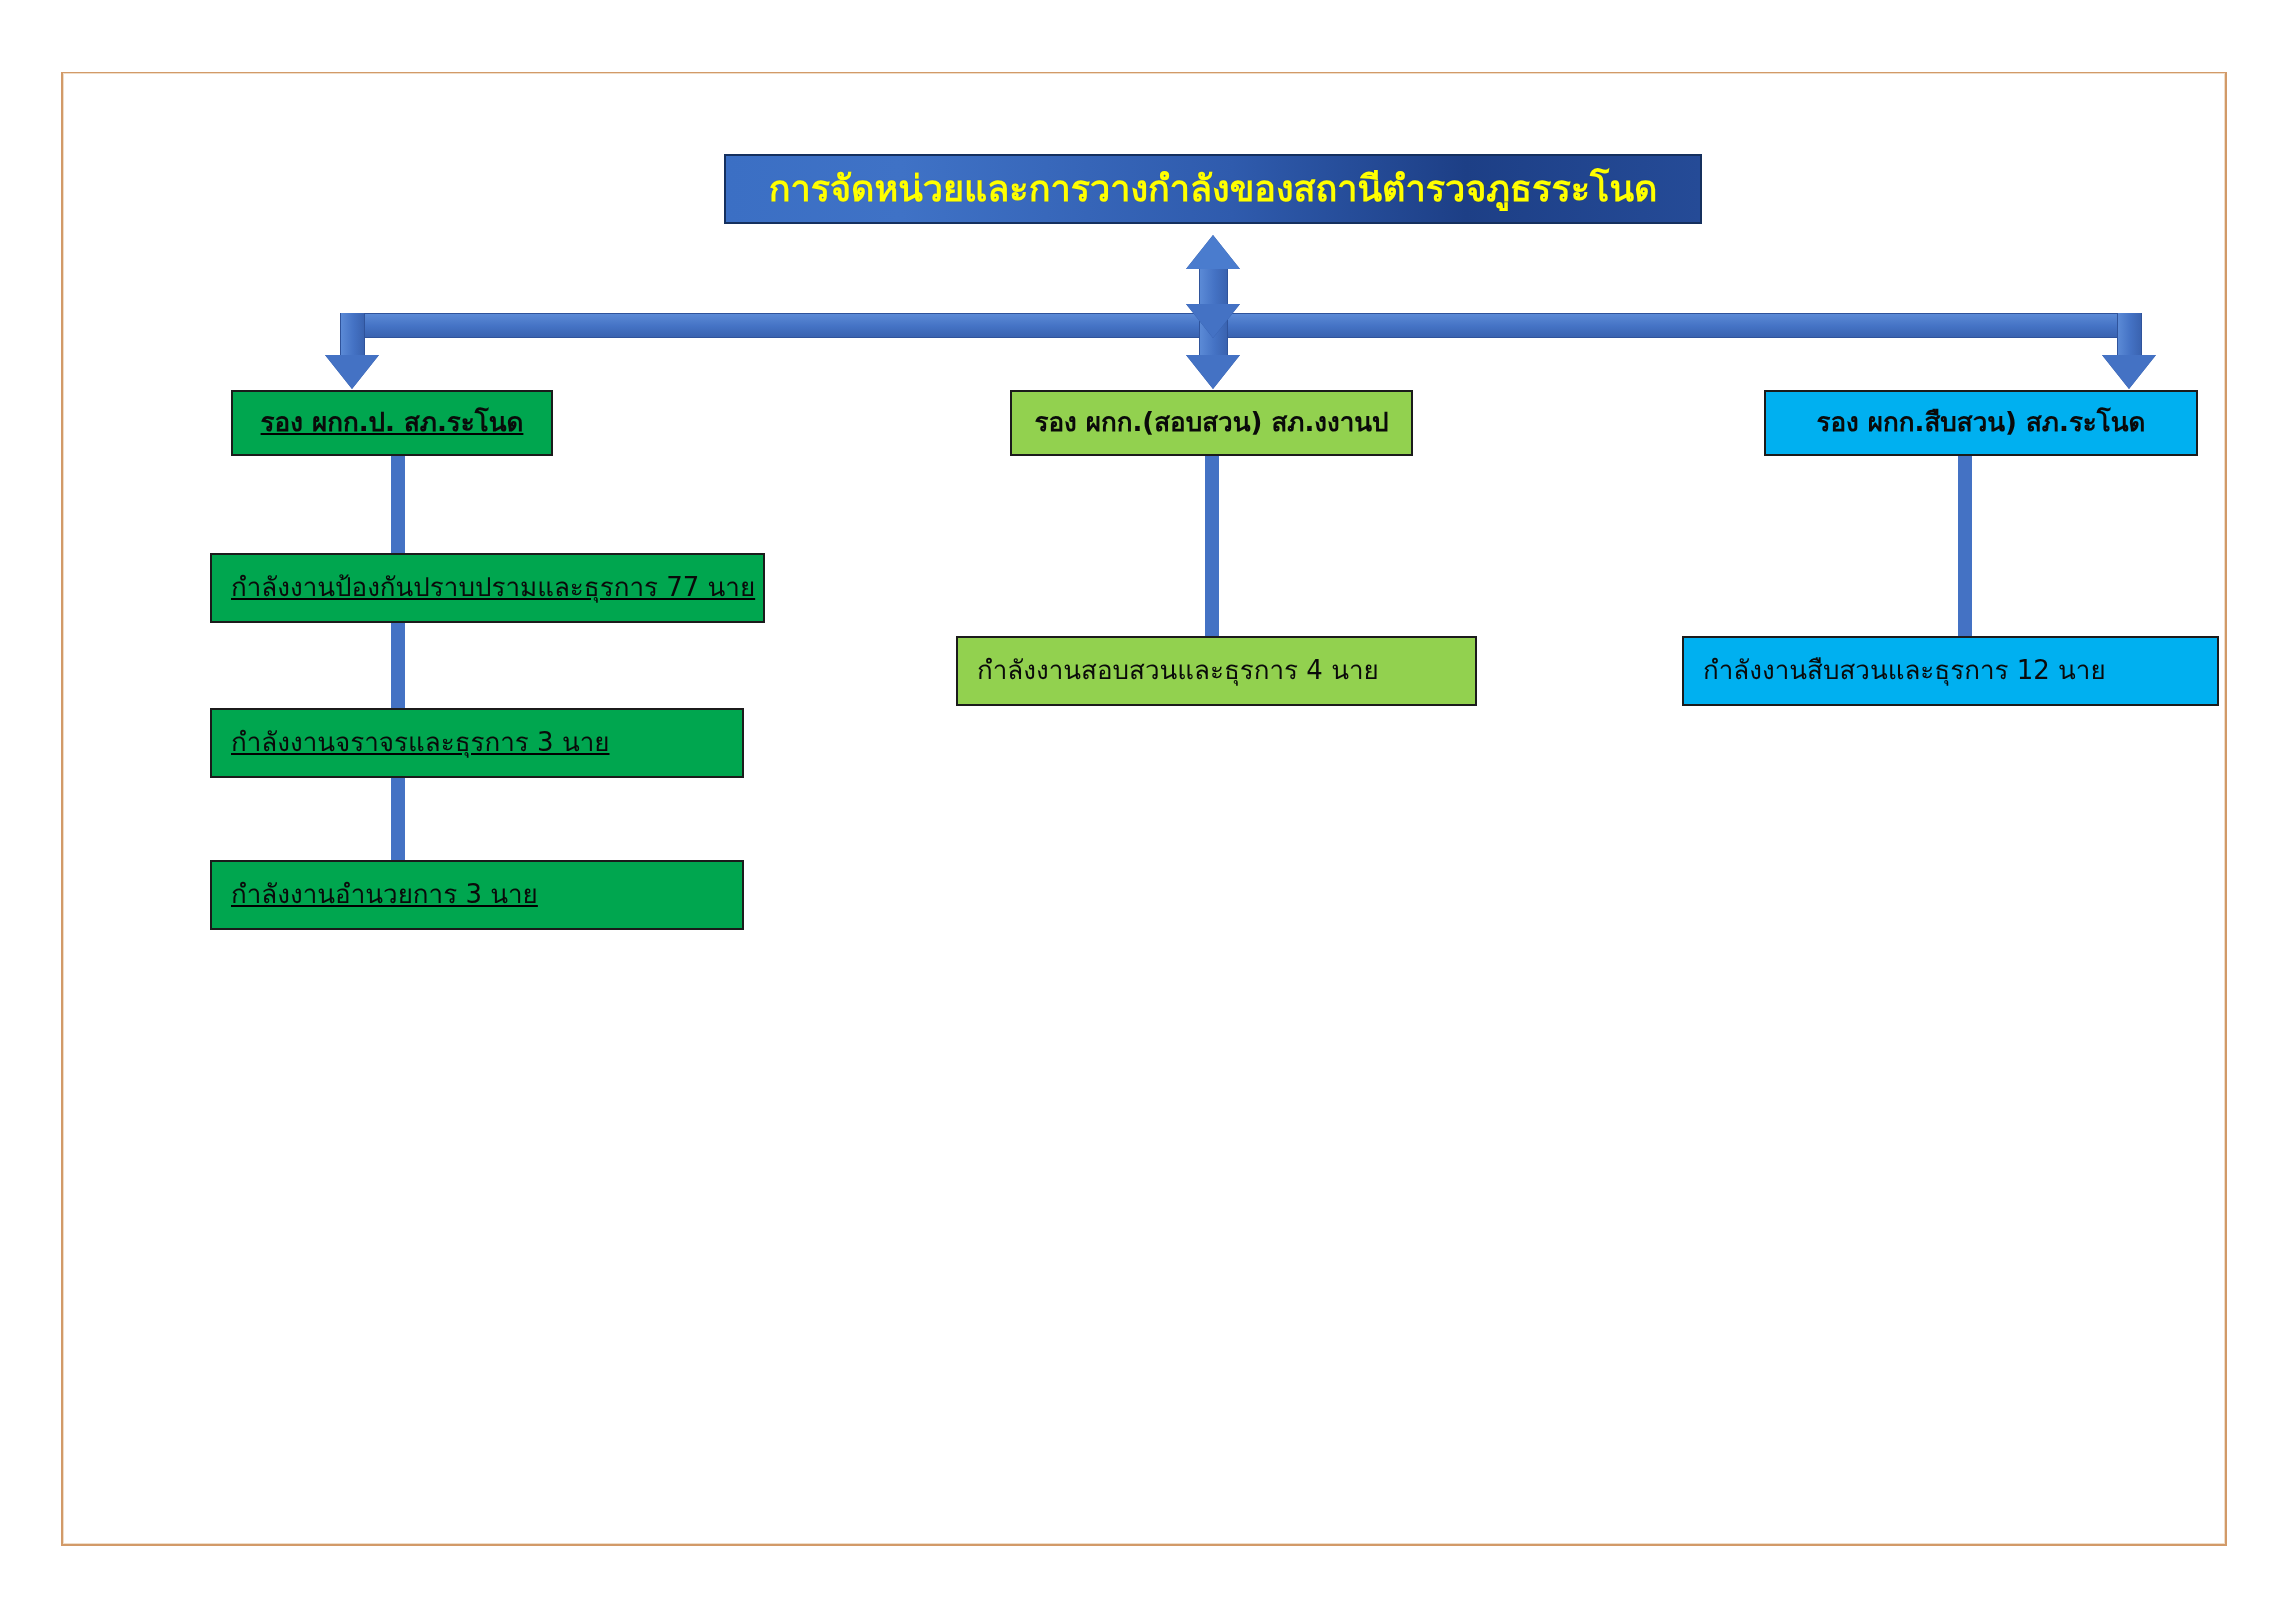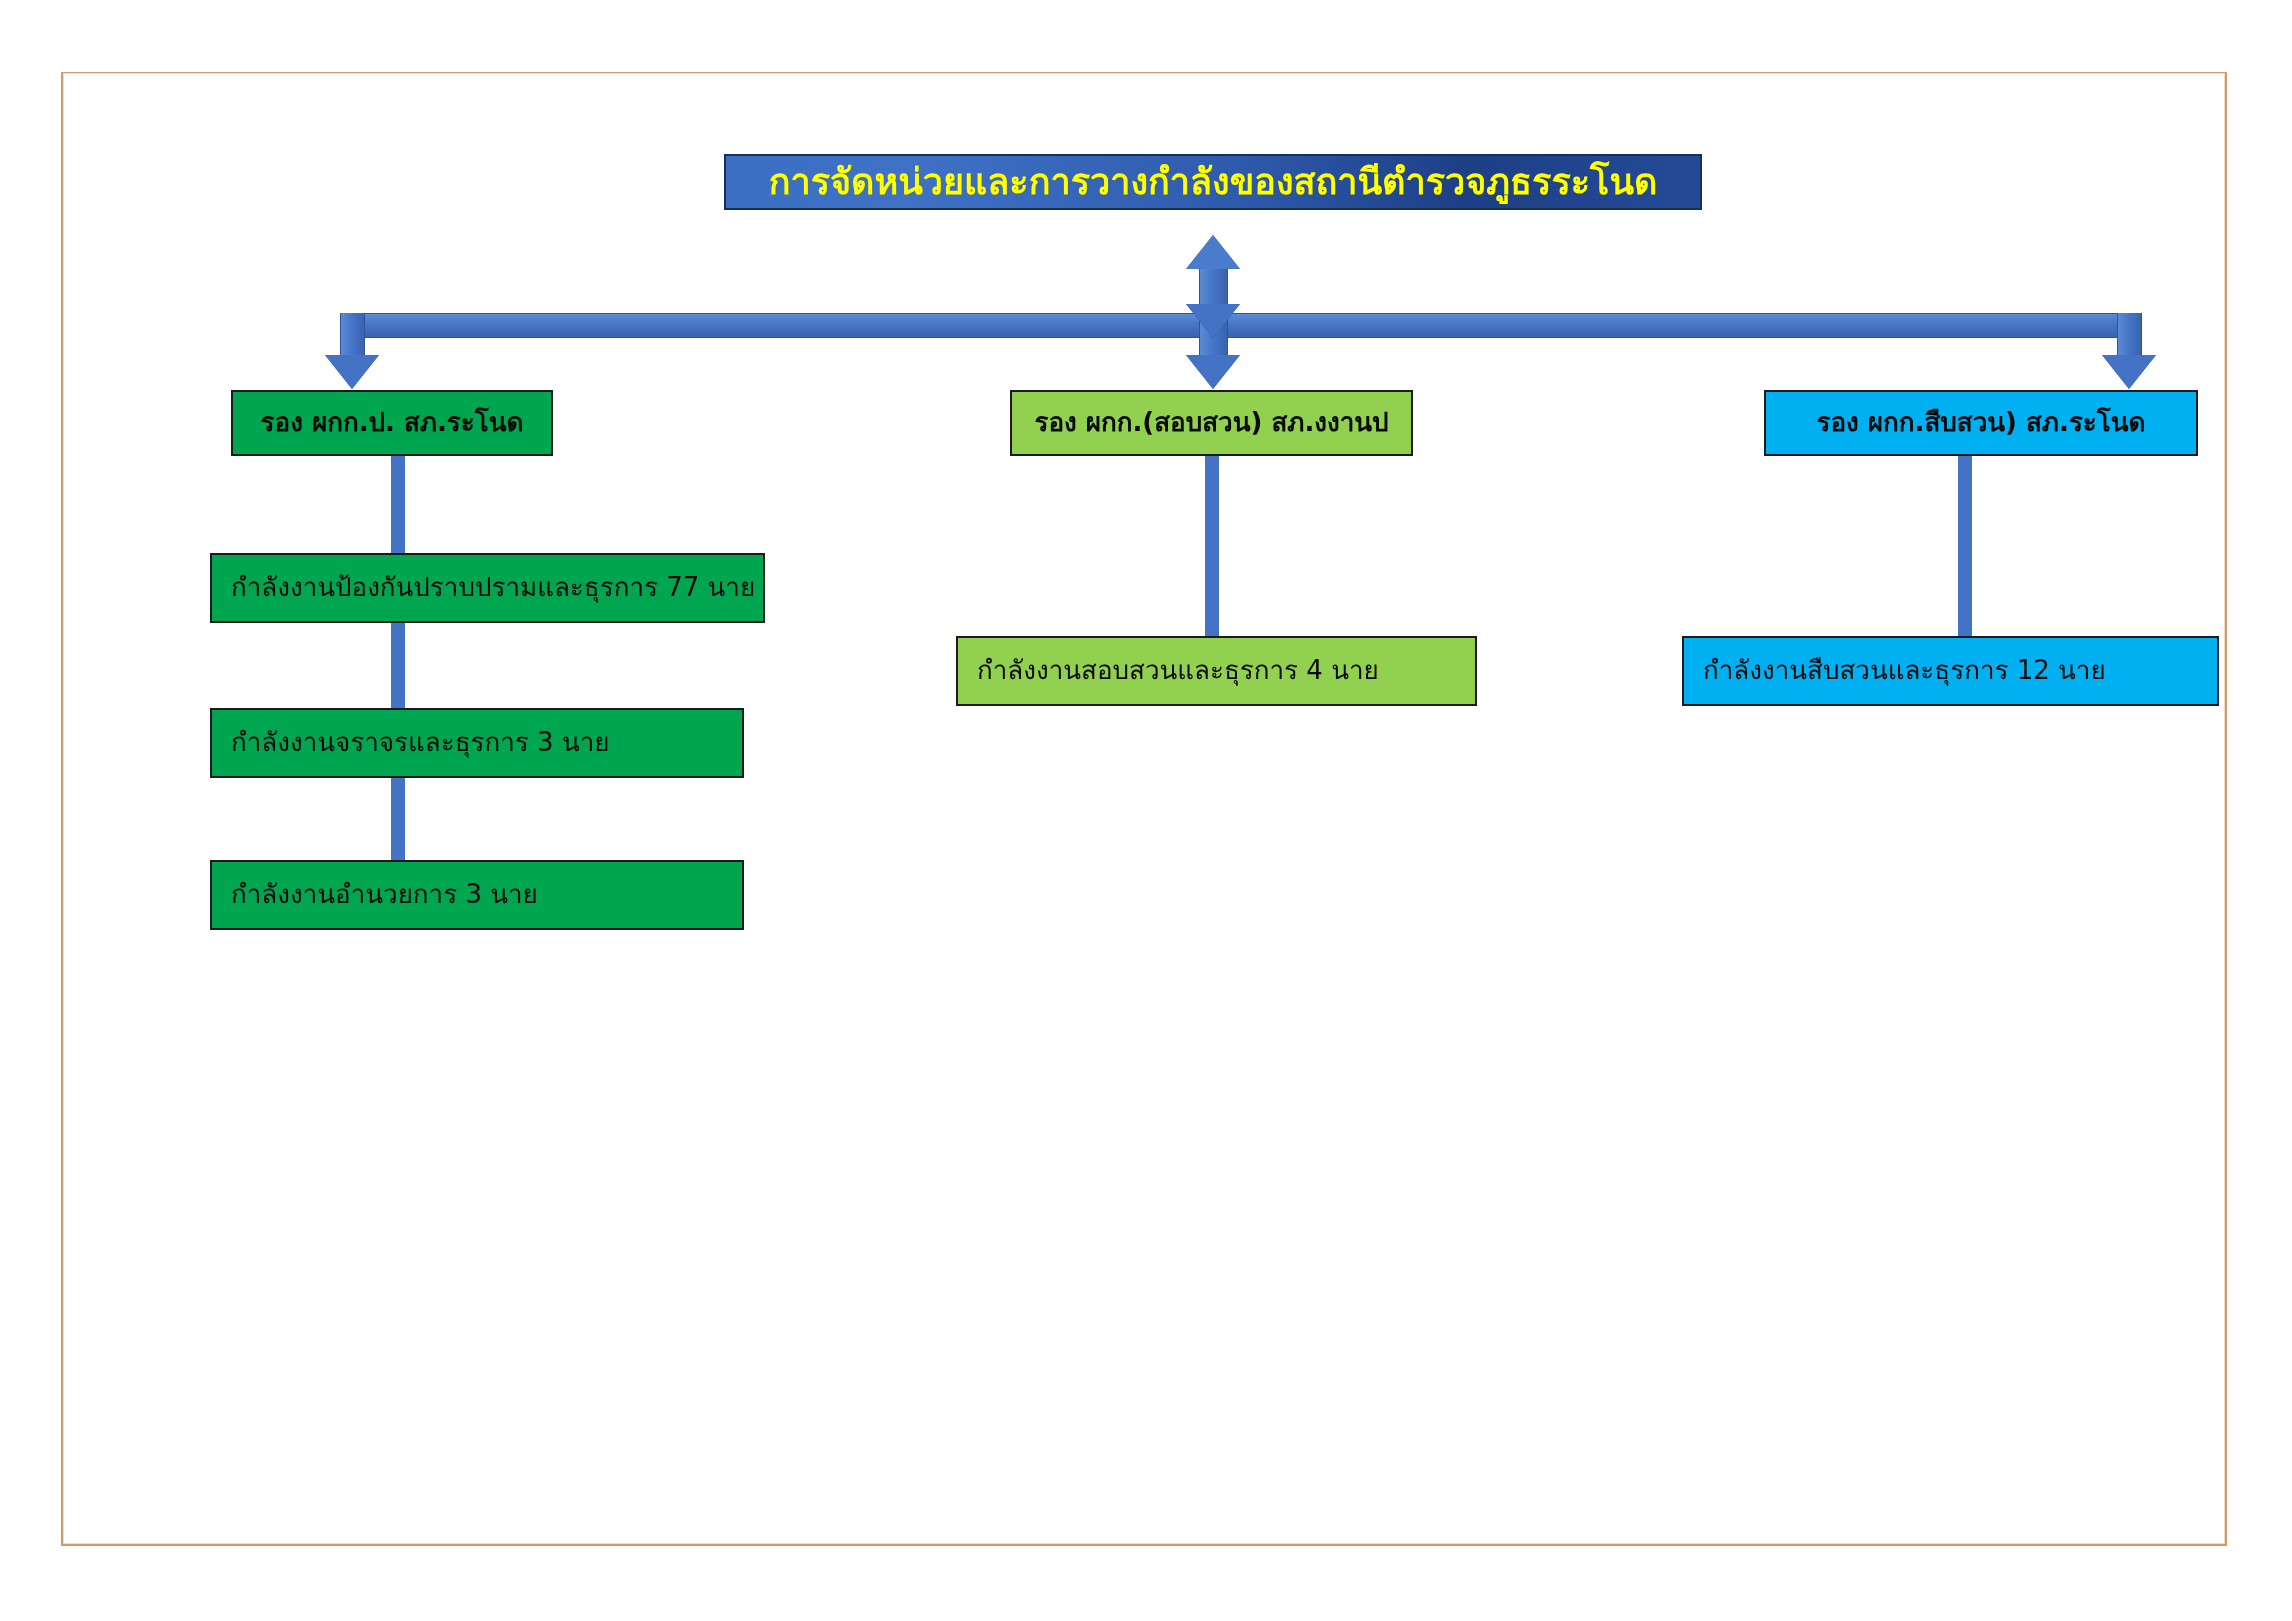--- a/index.html
+++ b/index.html
@@ -54,21 +54,21 @@
     display: block;
     width: 100%;
     line-height: 1.05;
   }
 
   
   #title-box {
     left: 724px;
     top: 154px;
     width: 978px;
-    height: 56px;
+    height: 70px;
     border: 2.7px solid #15305e;
     background: linear-gradient(90deg, #3b6fc4 0%, #3f72c6 18%, #2f5bad 52%, #1d3f86 76%, #254b97 100%);
     justify-content: center;
   }
   #title-box .label {
     text-align: center;
     color: #ffff00;
     font-size: 36px;
     font-weight: bold;
     letter-spacing: 0px;
@@ -94,21 +94,21 @@
   }
   .leaf .label {
     text-align: left;
     color: #0a0a0a;
     font-size: 26px;
     font-weight: normal;
     padding-left: 19px;
   }
 
   
-  .c-green   { background: #00a64f; }
+  .c-green   { background: #00a64f; text-decoration: underline; }
   .c-ltgreen { background: #92d14f; }
   .c-cyan    { background: #00b0f0; }
 
   
   .conn {
     position: absolute;
     z-index: 1;
   }
   .vline {
     background: #4472c4;

